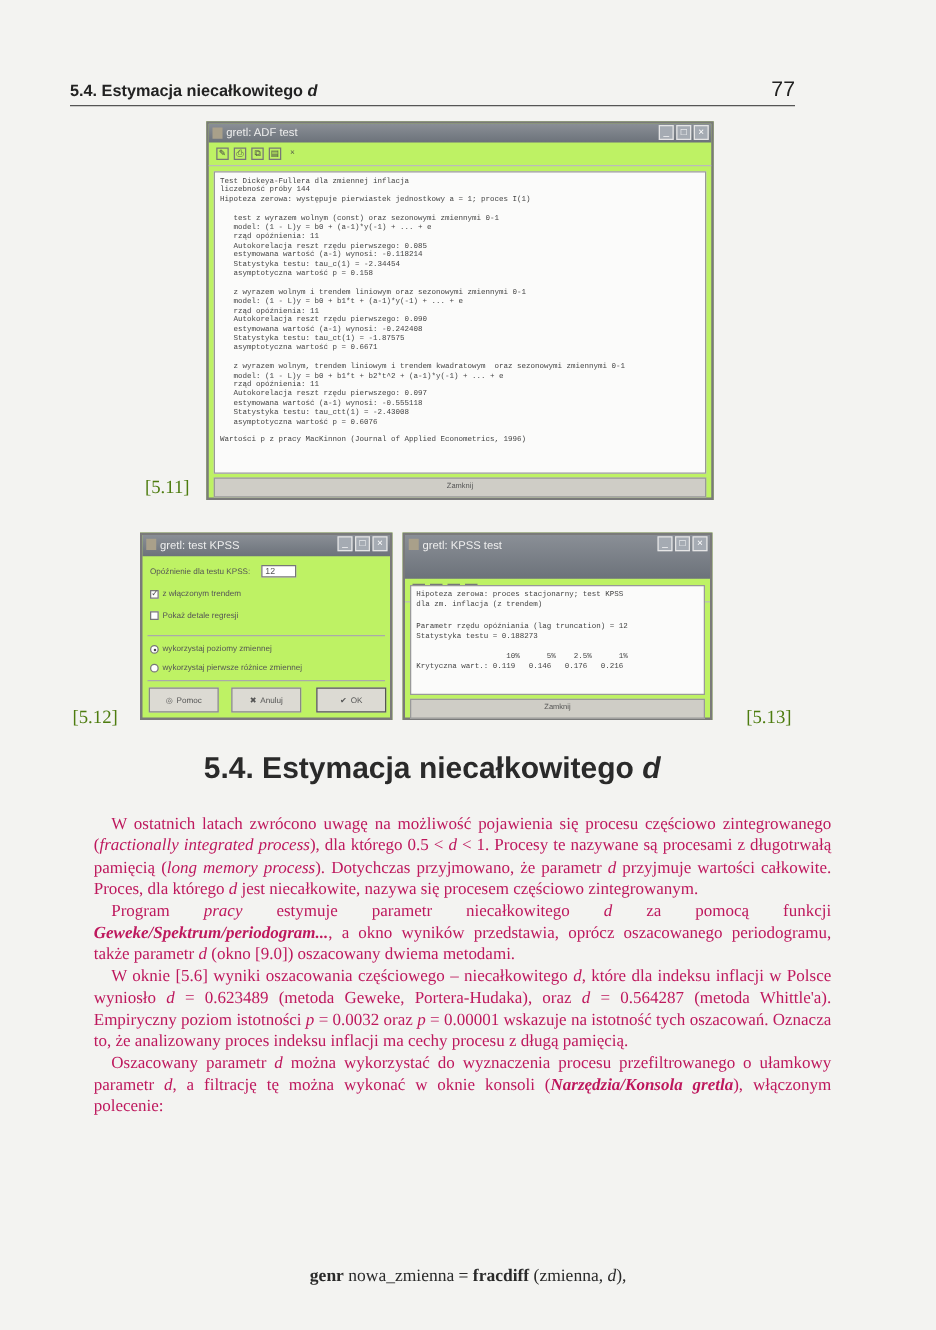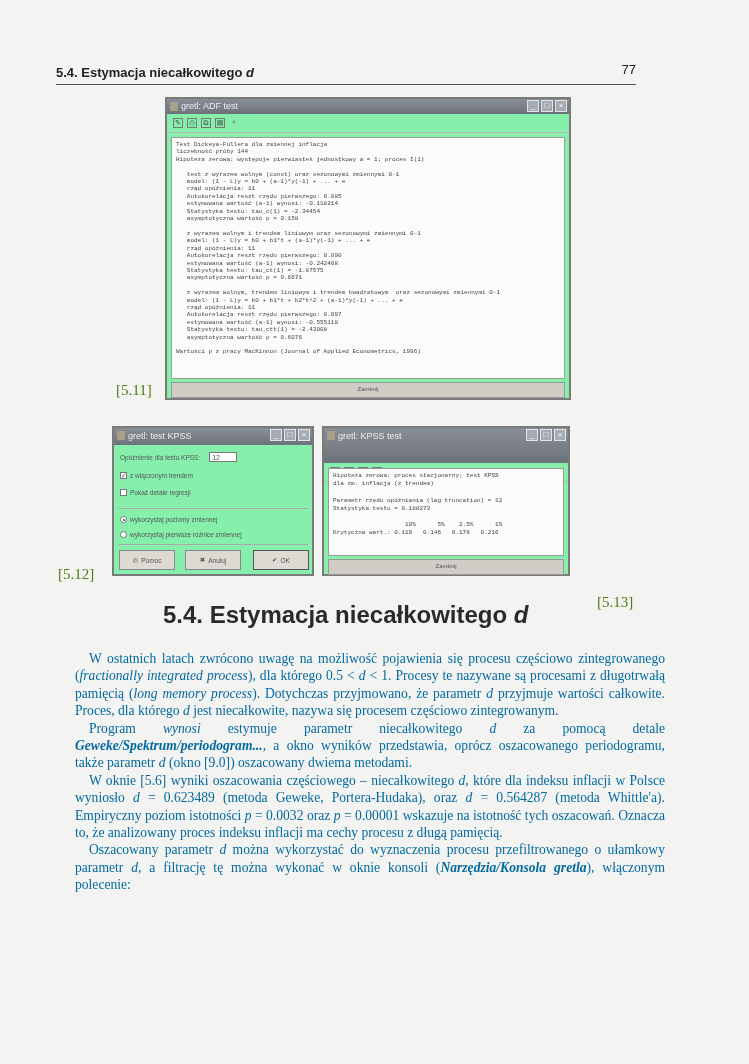--- a/index.html
+++ b/index.html
@@ -1,42 +1,42 @@
 <!DOCTYPE html>
 <html><head>
 <meta charset="utf-8">
 <style>
   html,body{margin:0;padding:0;}
   body{width:749px;height:1064px;background:#e9e9e7;position:relative;overflow:hidden;font-family:"Liberation Serif",serif;color:#222;}
   .page{position:absolute;left:0;top:0;width:749px;height:1064px;background:#f3f3f1;}
   .rhead{position:absolute;left:56px;top:62px;width:580px;height:22px;border-bottom:1.5px solid #555;font-family:"Liberation Sans",sans-serif;font-weight:bold;font-size:13px;color:#222;}
   .rhead .t{position:absolute;left:0;top:3px;}
   .rhead .t i{font-style:italic;}
-  .rhead .pn{position:absolute;right:0;top:0;font-weight:normal;font-size:13px;}
+  .rhead .pn{position:absolute;right:0;top:0;font-weight:normal;font-size:17px;}
   .fig{position:absolute;font-size:15px;color:#4d7c0f;}
-  .win{position:absolute;background:#86efac;border:2px solid #7a7a7a;box-sizing:border-box;}
+  .win{position:absolute;background:#bef264;border:2px solid #7a7a7a;box-sizing:border-box;}
   .tbar{height:15px;background:linear-gradient(#8a8f96,#6c727a);color:#eee;font-family:"Liberation Sans",sans-serif;font-size:9px;line-height:15px;padding-left:14px;position:relative;}
   .tbar .appicon{position:absolute;left:3px;top:3px;width:8px;height:9px;background:#a9a08a;}
   .wbtns{position:absolute;right:2px;top:1px;display:flex;gap:2px;}
   .wbtns span{width:12px;height:12px;background:#a5abb3;border:1px solid #e5e5e5;box-sizing:border-box;font-size:8px;line-height:10px;text-align:center;color:#fff;}
   .toolbar{height:18px;display:flex;align-items:center;gap:4px;padding-left:6px;border-bottom:1px solid #bbb;}
   .toolbar span{width:10px;height:10px;border:1px solid #777;box-sizing:border-box;font-size:7px;line-height:8px;text-align:center;color:#444;}
   .txt{position:absolute;background:#fbfbfa;border:1px solid #999;font-family:"Liberation Mono",monospace;font-size:6px;line-height:7.4px;color:#444;white-space:pre;overflow:hidden;padding:3px 4px;box-sizing:border-box;}
   .closebar{position:absolute;left:4px;right:4px;height:14px;background:#cfcdc6;border:1px solid #999;font-family:"Liberation Sans",sans-serif;font-size:6px;text-align:center;line-height:13px;color:#555;}
   .dlg{font-family:"Liberation Sans",sans-serif;font-size:6.5px;color:#555;}
   .row{position:absolute;left:6px;display:flex;align-items:center;gap:3px;}
   .cb{width:7px;height:7px;border:1px solid #777;background:#fff;box-sizing:border-box;font-size:7px;line-height:5px;}
   .rb{width:7px;height:7px;border:1px solid #777;background:#fff;border-radius:50%;box-sizing:border-box;position:relative;}
   .rb.on::after{content:"";position:absolute;left:1.5px;top:1.5px;width:2px;height:2px;border-radius:50%;background:#444;}
   .spin{width:28px;height:10px;border:1px solid #777;background:#fff;font-size:7px;line-height:9px;padding-left:2px;box-sizing:border-box;}
   .sep{position:absolute;left:4px;right:4px;border-top:1px solid #aaa;}
   .bbtn{position:absolute;top:0;height:20px;border:1px solid #888;background:#dcdad3;font-size:6.5px;display:flex;align-items:center;justify-content:center;gap:3px;box-sizing:border-box;}
   h2{position:absolute;left:163px;top:601px;margin:0;font-family:"Liberation Sans",sans-serif;font-size:24px;font-weight:bold;color:#2a2a2a;}
   h2 i{font-style:italic;}
-  .body{position:absolute;left:75px;top:650px;width:590px;font-size:13.6px;line-height:17.4px;text-align:justify;color:#0369a1;}
+  .body{position:absolute;left:75px;top:650px;width:590px;font-size:13.6px;line-height:17.4px;text-align:justify;color:#be185d;}
   .body p{margin:0;text-indent:14px;}
   .body .m{font-style:italic;}
   .body .bi{font-weight:bold;font-style:italic;}
   .eq{position:absolute;left:0;width:749px;top:1014px;text-align:center;font-size:14px;color:#2a2a2a;}
   .eq b{font-weight:bold;}
   .ghost{position:absolute;color:#c8c8c4;font-family:"Liberation Sans",sans-serif;}
 </style>
 </head>
 <body>
 
@@ -141,21 +141,21 @@
           <span>✖</span>
           <span>Anuluj</span>
         </div>
       <div class="bbtn" style="left:134px;width:56px;border:1.5px solid #555;">
           <span>✔</span>
           <span>OK</span>
         </div>
     </div>
   </div>
 
-  <div class="fig" style="left:597px;top:566px;margin-top:28px;">[5.13]</div>
+  <div class="fig" style="left:597px;top:566px;">[5.13]</div>
   <div class="win" style="left:322px;top:426px;width:248px;height:150px;">
     <div class="tbar" style="height:35px;line-height:17px;">
       <span class="appicon"></span>
       <span>gretl: KPSS test</span>
       <div class="wbtns">
         <span>_</span>
         <span>□</span>
         <span>×</span>
       </div>
     </div>
@@ -174,18 +174,21 @@
 
                     10%      5%    2.5%      1%
 Krytyczna wart.: 0.119   0.146   0.176   0.216</div>
     <div class="closebar" style="top:131px;">Zamknij</div>
   </div>
 
   <h2><span>5.4. Estymacja niecałkowitego</span> <i>d</i></h2>
 
   <div class="body">
     <p><span>W ostatnich latach zwrócono uwagę na możliwość pojawienia się procesu częściowo zintegrowanego (</span><span class="m">fractionally integrated process</span><span>), dla którego 0.5 &lt; </span><span class="m">d</span><span> &lt; 1. Procesy te nazywane są procesami z długotrwałą pamięcią (</span><span class="m">long memory process</span><span>). Dotychczas przyjmowano, że parametr </span><span class="m">d</span><span> przyjmuje wartości całkowite. Proces, dla którego </span><span class="m">d</span><span> jest niecałkowite, nazywa się procesem częściowo zintegrowanym.</span></p>
-    <p><span>Program </span><span class="m">wynosi</span><span> estymuje parametr niecałkowitego </span><span class="m">d</span><span> za pomocą detale </span><span class="bi">Geweke/Spektrum/periodogram...</span><span>, a okno wyników przedstawia, oprócz oszacowanego periodogramu, także parametr </span><span class="m">d</span><span> (okno [9.0]) oszacowany dwiema metodami.</span></p>
+    <p><span>Program </span><span class="m">pracy</span><span> estymuje parametr niecałkowitego </span><span class="m">d</span><span> za pomocą funkcji </span><span class="bi">Geweke/Spektrum/periodogram...</span><span>, a okno wyników przedstawia, oprócz oszacowanego periodogramu, także parametr </span><span class="m">d</span><span> (okno [9.0]) oszacowany dwiema metodami.</span></p>
     <p><span>W oknie [5.6] wyniki oszacowania częściowego – niecałkowitego </span><span class="m">d</span><span>, które dla indeksu inflacji w Polsce wyniosło </span><span class="m">d</span><span> = 0.623489 (metoda Geweke, Portera-Hudaka), oraz </span><span class="m">d</span><span> = 0.564287 (metoda Whittle'a). Empiryczny poziom istotności </span><span class="m">p</span><span> = 0.0032 oraz </span><span class="m">p</span><span> = 0.00001 wskazuje na istotność tych oszacowań. Oznacza to, że analizowany proces indeksu inflacji ma cechy procesu z długą pamięcią.</span></p>
     <p><span>Oszacowany parametr </span><span class="m">d</span><span> można wykorzystać do wyznaczenia procesu przefiltrowanego o ułamkowy parametr </span><span class="m">d</span><span>, a filtrację tę można wykonać w oknie konsoli (</span><span class="bi">Narzędzia/Konsola gretla</span><span>), włączonym polecenie:</span></p>
   </div>
 
+  <div class="eq">
+    <b>genr</b><span> nowa_zmienna = </span><b>fracdiff</b><span> (zmienna, </span><i>d</i><span>),</span>
+  </div>
 </div>
 
 </body></html>

